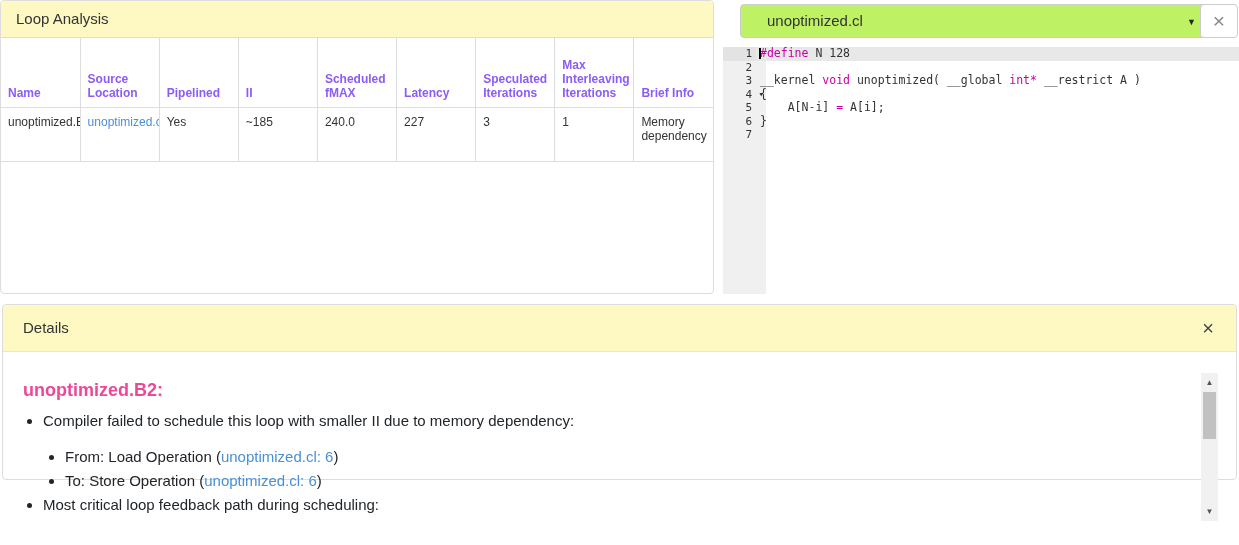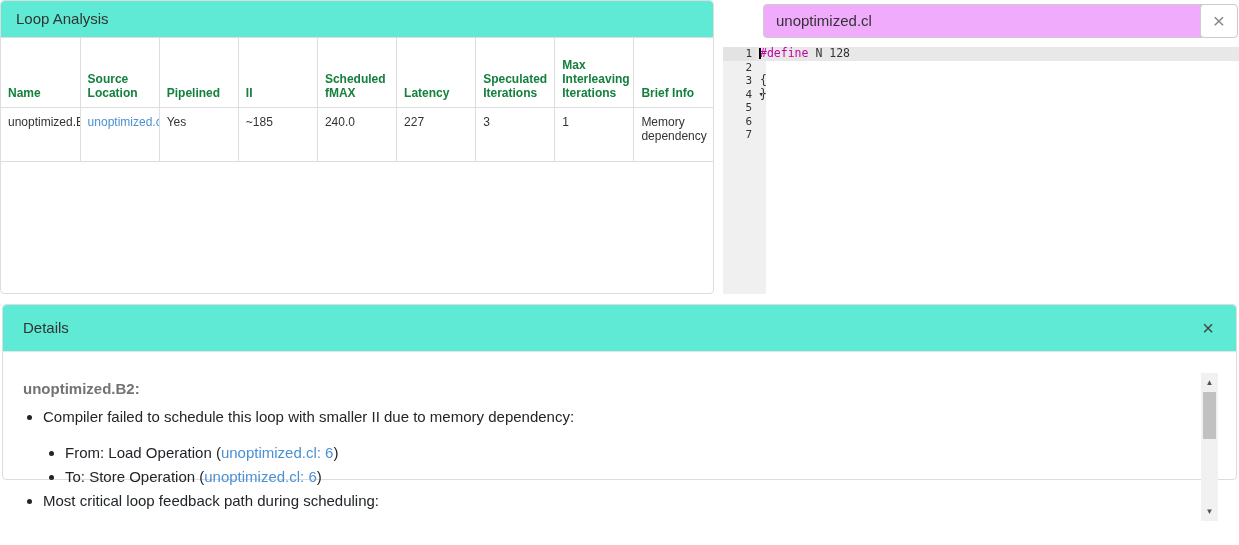--- a/index.html
+++ b/index.html
@@ -1,56 +1,56 @@
 <!DOCTYPE html>
 <html><head>
 <meta charset="utf-8">
 <style>
   * { margin:0; padding:0; box-sizing:border-box; }
   html,body { width:1239px; height:545px; background:#fff; font-family:"Liberation Sans", sans-serif; overflow:hidden; }
   body { position:relative; }
 
   .panel { position:absolute; background:#fff; border:1px solid #ddd; border-radius:4px; }
-  .panel-header { background:#5eead4; border-bottom:1px solid #ddd; font-size:15px; color:#333; position:relative; }
+  .panel-header { background:#fef9c3; border-bottom:1px solid #ddd; font-size:15px; color:#333; position:relative; }
 
   
   #loop-panel { left:0; top:0; width:714px; height:294px; }
   #loop-panel .panel-header { height:37px; line-height:36px; padding-left:15px; border-radius:4px 4px 0 0; }
   #loop-table { border-collapse:collapse; width:712px; table-layout:fixed; font-size:12px; color:#333; }
   #loop-table th, #loop-table td { border-right:1px solid #ddd; border-bottom:1px solid #ddd; padding:7px 7px; text-align:left; overflow:hidden; }
   #loop-table th:last-child, #loop-table td:last-child { border-right:none; }
   #loop-table thead tr { height:69px; }
-  #loop-table th { vertical-align:bottom; font-weight:bold; color:#15803d; }
+  #loop-table th { vertical-align:bottom; font-weight:bold; color:#8b5cf6; }
   #loop-table tbody tr { height:54px; }
   #loop-table td { vertical-align:top; }
   a.link { color:#4a90d5; text-decoration:none; cursor:pointer; }
 
   
-  #file-selector { position:absolute; left:763px; top:4px; width:470px; height:34px; border:1px solid #ccc; border-radius:4px; background:#f0abfc; font-size:15px; color:#333; line-height:32px; padding-left:12px; cursor:pointer; }
+  #file-selector { position:absolute; left:740px; top:4px; width:470px; height:34px; border:1px solid #ccc; border-radius:4px; background:#bef264; font-size:15px; color:#333; line-height:32px; padding-left:26px; cursor:pointer; }
   #file-selector .caret { position:absolute; right:13px; top:0; line-height:34px; font-size:9px; color:#222; }
   #file-close { position:absolute; left:1200px; top:4px; width:38px; height:34px; border:1px solid #ccc; border-radius:4px; background:#fff; font-size:21px; color:#888; text-align:center; line-height:30px; cursor:pointer; font-family:"Liberation Sans", sans-serif; }
 
   #code-editor { position:absolute; left:723px; top:47px; width:516px; height:247px; font-family:"DejaVu Sans Mono","Liberation Mono",monospace; font-size:11.5px; }
   #gutter { position:absolute; left:0; top:0; width:43px; height:247px; background:#f0f0f0; color:#333; }
   .gutter-cell { height:13.5px; line-height:13.5px; text-align:right; padding-right:14px; font-size:11px; position:relative; }
   .gutter-cell.active { background:#e3e3e3; }
   .gutter-cell .fold { position:absolute; right:2px; top:0; font-size:9px; color:#333; cursor:pointer; }
   #code-lines { position:absolute; left:33px; top:0; right:0; }
   .code-line { height:13.5px; line-height:13.5px; white-space:pre; padding-left:4px; color:#333; position:relative; }
   .code-line.active { background:#e8e8e8; }
   .tok-kw { color:#c800a4; }
   .tok-num { color:#6633cc; }
   .cursor { position:absolute; left:3px; top:1px; width:2px; height:11px; background:#000; }
 
   
   #details-panel { left:2px; top:304px; width:1235px; height:176px; }
   #details-panel .panel-header { height:47px; line-height:46px; padding-left:20px; border-bottom:1px solid #e5e5e5; border-radius:4px 4px 0 0; }
   #details-close { position:absolute; right:22px; top:0; line-height:47px; font-size:20px; color:#444; cursor:pointer; background:none; border:none; font-family:"Liberation Sans", sans-serif; }
   #details-body { padding:28px 40px 0 20px; font-size:15px; color:#212529; }
-  #details-heading { font-weight:bold; font-size:15px; color:#737373; }
+  #details-heading { font-weight:bold; font-size:18px; color:#ec4899; }
   #details-body ul { margin-top:8px; list-style:disc; padding-left:20px; line-height:24px; }
   #details-body ul ul { margin-top:12px; padding-left:22px; list-style:disc; }
 
   
   #details-scrollbar { position:absolute; left:1198px; top:68px; width:17px; height:148px; background:#f1f1f1; }
   #details-scrollbar .arrow { position:absolute; left:0; width:17px; height:15px; font-size:8px; color:#555; text-align:center; line-height:15px; cursor:pointer; }
   #details-scrollbar .up { top:2px; }
   #details-scrollbar .down { bottom:2px; }
   #details-scrollbar .thumb { position:absolute; left:2px; top:19px; width:13px; height:47px; background:#c1c1c1; cursor:pointer; }
 </style>
@@ -105,21 +105,23 @@
       <div class="gutter-cell">2</div>
       <div class="gutter-cell">3</div>
       <div class="gutter-cell">4<span class="fold">▾</span></div>
       <div class="gutter-cell">5</div>
       <div class="gutter-cell">6</div>
       <div class="gutter-cell">7</div>
     </div>
   <div id="code-lines">
       <div class="code-line active"><span class="cursor"></span><span class="tok-kw">#define</span><span> N 128</span></div>
       <div class="code-line"></div>
+      <div class="code-line"><span>__kernel </span><span class="tok-kw">void</span><span> unoptimized( __global </span><span class="tok-kw">int*</span><span> __restrict A )</span></div>
       <div class="code-line"><span>{</span></div>
+      <div class="code-line"><span>    A[N</span><span class="tok-kw">-</span><span>i] </span><span class="tok-kw">=</span><span> A[i];</span></div>
       <div class="code-line"><span>}</span></div>
     </div>
 </div>
 
 <div class="panel" id="details-panel">
   <div class="panel-header">
     <span>Details</span>
     <button id="details-close">
       <span>×</span>
     </button>

